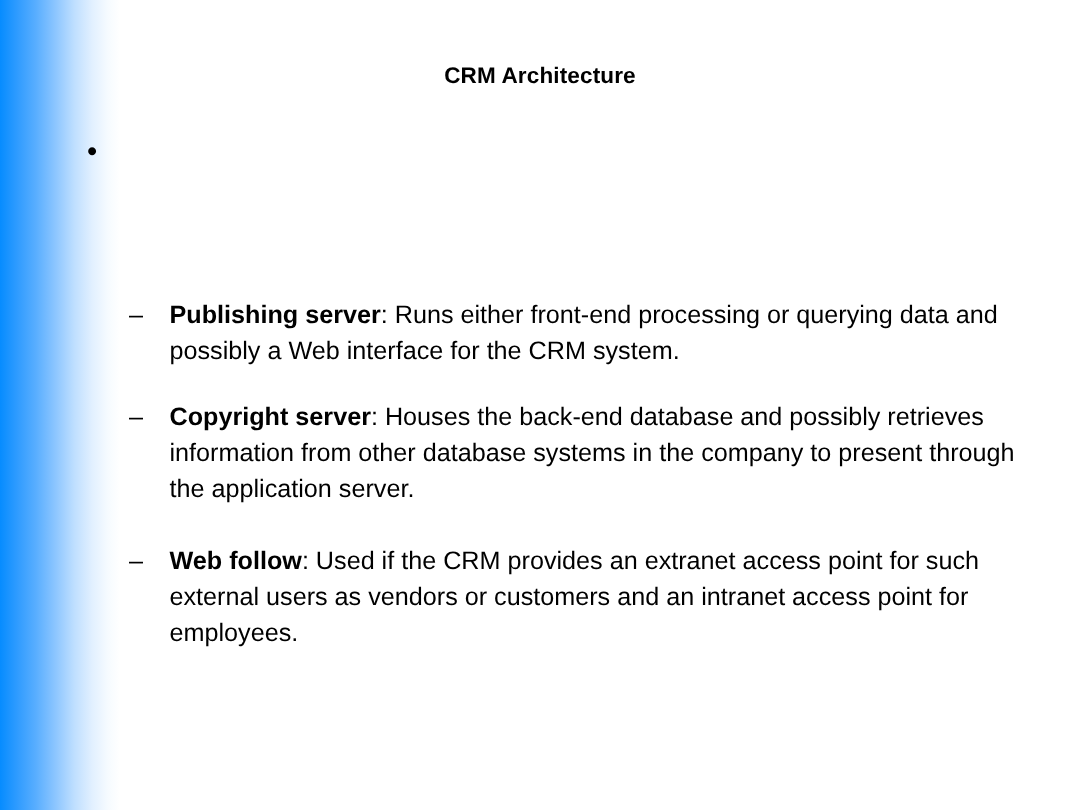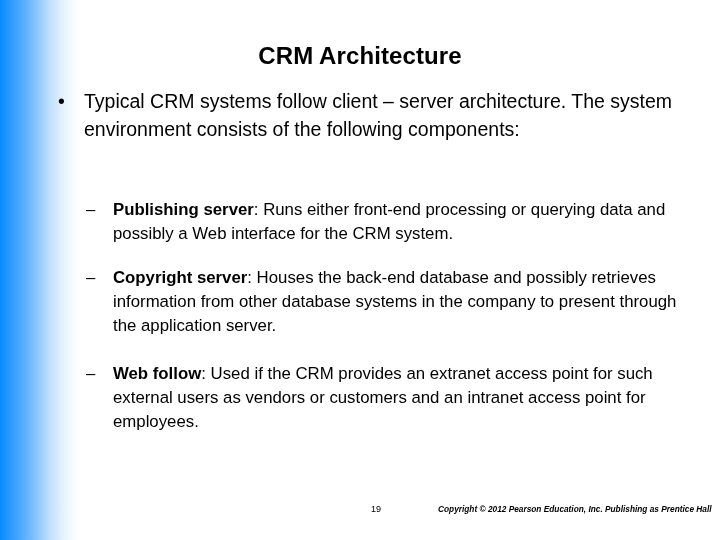--- a/index.html
+++ b/index.html
@@ -38,21 +38,21 @@
         #FFFFFF 100%);
   }
 
   
   #title {
     position: absolute;
     left: 0;
     top: 42px;
     width: 720px;
     text-align: center;
-    font-size: 24px;
+    font-size: 15px;
     font-weight: bold;
     color: #000000;
     letter-spacing: 0.1px;
   }
 
   
   #bullet-l1 {
     position: absolute;
     left: 56px;
     top: 88px;
@@ -134,21 +134,20 @@
 
 <div id="slide">
 
   <div id="left-gradient"></div>
 
   <div id="title">CRM Architecture</div>
 
   <div id="bullet-l1">
     <div class="l1-row">
       <span class="l1-marker">•</span>
-      <span>Typical CRM systems follow client – server architecture. The system environment consists of the following components:</span>
     </div>
   </div>
 
   <div class="l2-block" id="sub-0">
     <div class="l2-row">
       <span class="l2-marker">–</span>
       <span class="l2-lead">Publishing server</span><span>: Runs either front-end processing or querying data and possibly a Web interface for the CRM system.</span>
     </div>
   </div>
 
@@ -159,18 +158,14 @@
     </div>
   </div>
 
   <div class="l2-block" id="sub-2">
     <div class="l2-row">
       <span class="l2-marker">–</span>
       <span class="l2-lead">Web follow</span><span>: Used if the CRM provides an extranet access point for such external users as vendors or customers and an intranet access point for employees.</span>
     </div>
   </div>
 
-  <div id="footer">
-    <span id="page-number">19</span>
-    <span id="copyright">Copyright © 2012 Pearson Education, Inc. Publishing as Prentice Hall</span>
-  </div>
 
 </div>
 
 </body></html>

